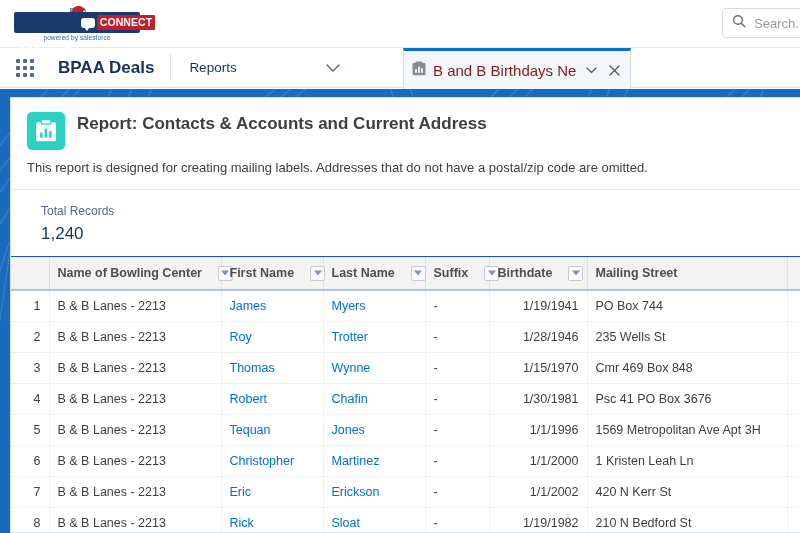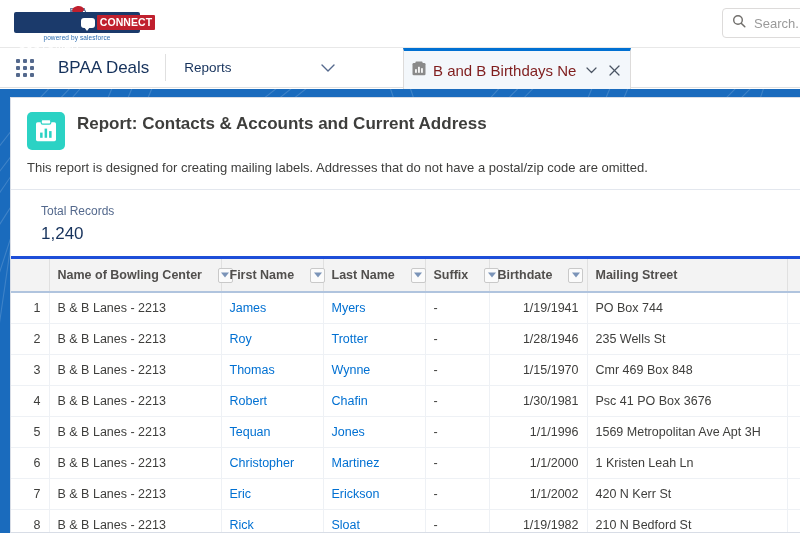--- a/index.html
+++ b/index.html
@@ -90,21 +90,21 @@
     display: flex; align-items: stretch;
   }
   .applauncher {
     width: 50px; display: flex; align-items: center; justify-content: center;
     cursor: pointer;
   }
   .dotgrid { display: grid; grid-template-columns: repeat(3, 4px); gap: 3px; }
   .dotgrid i { width: 4px; height: 4px; background: #54698d; border-radius: 1px; display:block; }
   .appname {
     display: flex; align-items: center;
-    font-size: 17px; color: #16325c; font-weight: 400;
+    font-size: 17px; color: #16325c; font-weight: 700;
     padding: 0 16px 0 8px;
     white-space: nowrap;
   }
   .nav-sep { width:1px; background:#e0e0e0; margin: 6px 0; }
   .navitem {
     display:flex; align-items:center; padding: 0 18px;
     font-size: 13.5px; color: #16325c;
     min-width: 140px;
     cursor: pointer;
   }
@@ -168,21 +168,21 @@
   }
   .rep-desc {
     font-size: 13px; color: #3e3e3c; margin-top: 9px;
     line-height: 1.35;
   }
 
   
   .totals {
     padding: 13px 16px 11px 30px;
     background: #fff;
-    border-bottom: 3px solid #1d4ed8;
+    border-bottom: 1px solid #1d4ed8;
   }
   .totals-label { font-size: 12px; color: #54698d; line-height: 1.4; }
   .totals-value { font-size: 17px; color: #16325c; margin-top: 4px; line-height:1.3; }
 
   
   .tbl-wrap { position:relative; background:#fff; }
   table.rpt { border-collapse: collapse; width: 812px; table-layout: fixed; }
   table.rpt th {
     background: #f3f3f3;
     border-bottom: 2px solid #b0c4de;

